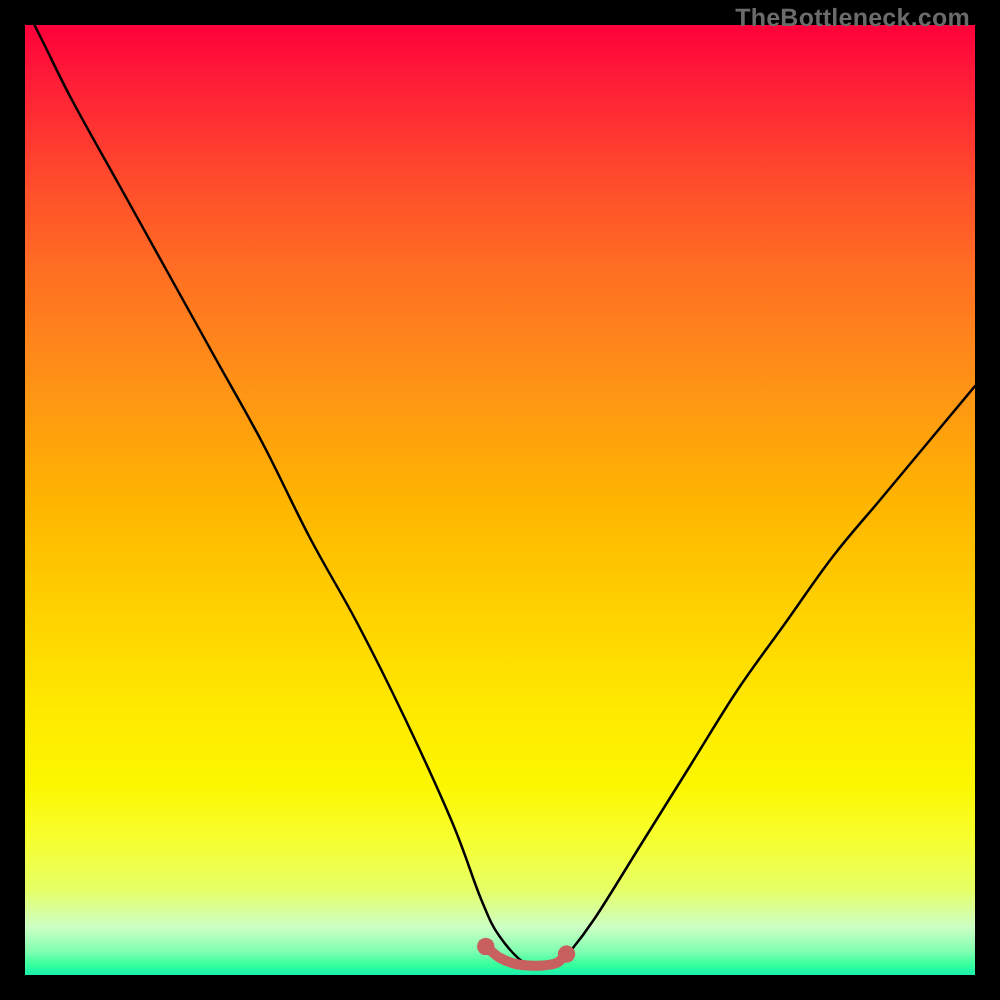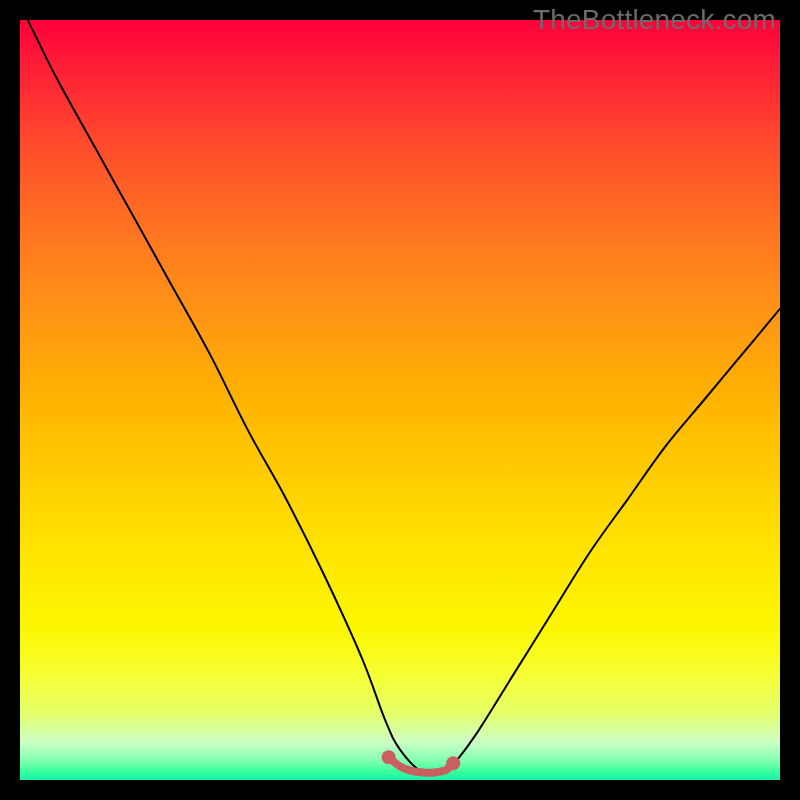--- a/index.html
+++ b/index.html
@@ -46,22 +46,22 @@
       #80ffb0 97.5%,
       #33ff9c 99%,
       #1aefaf 100%
     );
   }
   .watermark {
     position: absolute;
     top: 4px;
     right: 24px;
     font-family: Arial, Helvetica, sans-serif;
-    font-size: 28px;
-    font-weight: 400;
+    font-size: 20px;
+    font-weight: 700;
     color: #6b6b6b;
     letter-spacing: 0.2px;
     z-index: 10;
   }
   svg.curve-layer {
     position: absolute;
     left: 0;
     top: 0;
     width: 760px;
     height: 760px;

